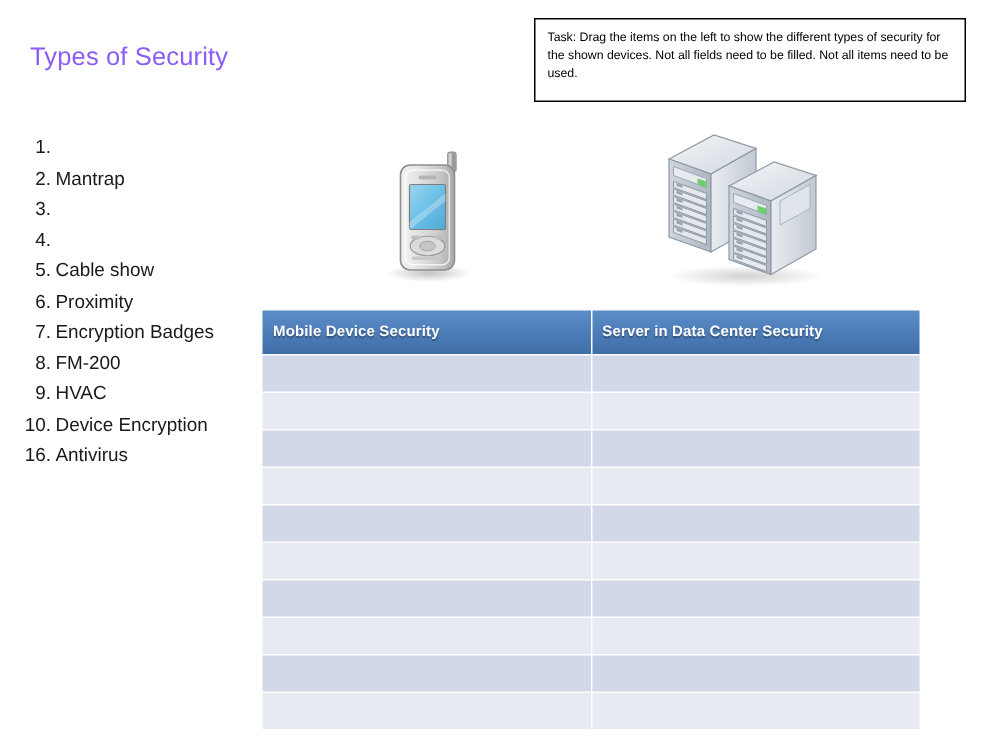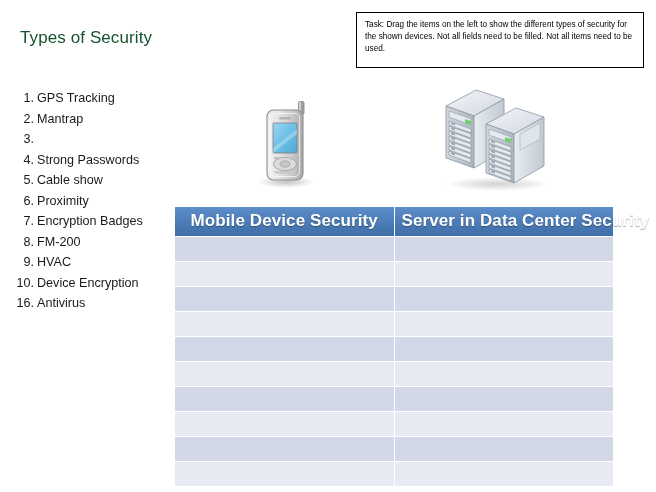--- a/index.html
+++ b/index.html
@@ -25,21 +25,21 @@
   }
 
   
   .slide-title {
     position: absolute;
     left: 20px;
     top: 28px;
     font-size: 17px;
     font-weight: 400;
     letter-spacing: 0.1px;
-    color: #14532d;
+    color: #8b5cf6;
     white-space: nowrap;
     text-align: right;
   }
 
   
   .task-box {
     position: absolute;
     left: 356px;
     top: 12px;
     width: 288px;
@@ -107,23 +107,23 @@
     left: 174px;
     top: 206px;
     width: 440px;
     border-collapse: separate;
     border-spacing: 1.6px;
     table-layout: fixed;
   }
   .sec-table th {
     background: linear-gradient(#5b8dc8, #3f6ea8);
     color: #ffffff;
-    font-size: 17px;
+    font-size: 10px;
     font-weight: bold;
-    text-align: center;
+    text-align: left;
     padding: 4px 7px 5px 7px;
     height: 20px;
     letter-spacing: 0.1px;
     text-shadow: 0 1px 1px rgba(0,0,0,0.35);
     white-space: nowrap;
     border: none;
   }
   .sec-table td {
     height: 20px;
     padding: 2px 7px;
@@ -143,32 +143,30 @@
 
   <div class="slide-title">Types of Security</div>
 
   <div class="task-box">
     <div class="task-text">Task: Drag the items on the left to show the different types of security for the shown devices. Not all fields need to be filled. Not all items need to be used.</div>
   </div>
 
   <ol class="items-list">
     <li>
       <span class="item-num">1.</span>
-      <span class="item-label">GPS Tracking</span>
     </li>
     <li>
       <span class="item-num">2.</span>
       <span class="item-label">Mantrap</span>
     </li>
     <li>
       <span class="item-num">3.</span>
     </li>
     <li>
       <span class="item-num">4.</span>
-      <span class="item-label">Strong Passwords</span>
     </li>
     <li>
       <span class="item-num">5.</span>
       <span class="item-label">Cable show</span>
     </li>
     <li>
       <span class="item-num">6.</span>
       <span class="item-label">Proximity</span>
     </li>
     <li>

